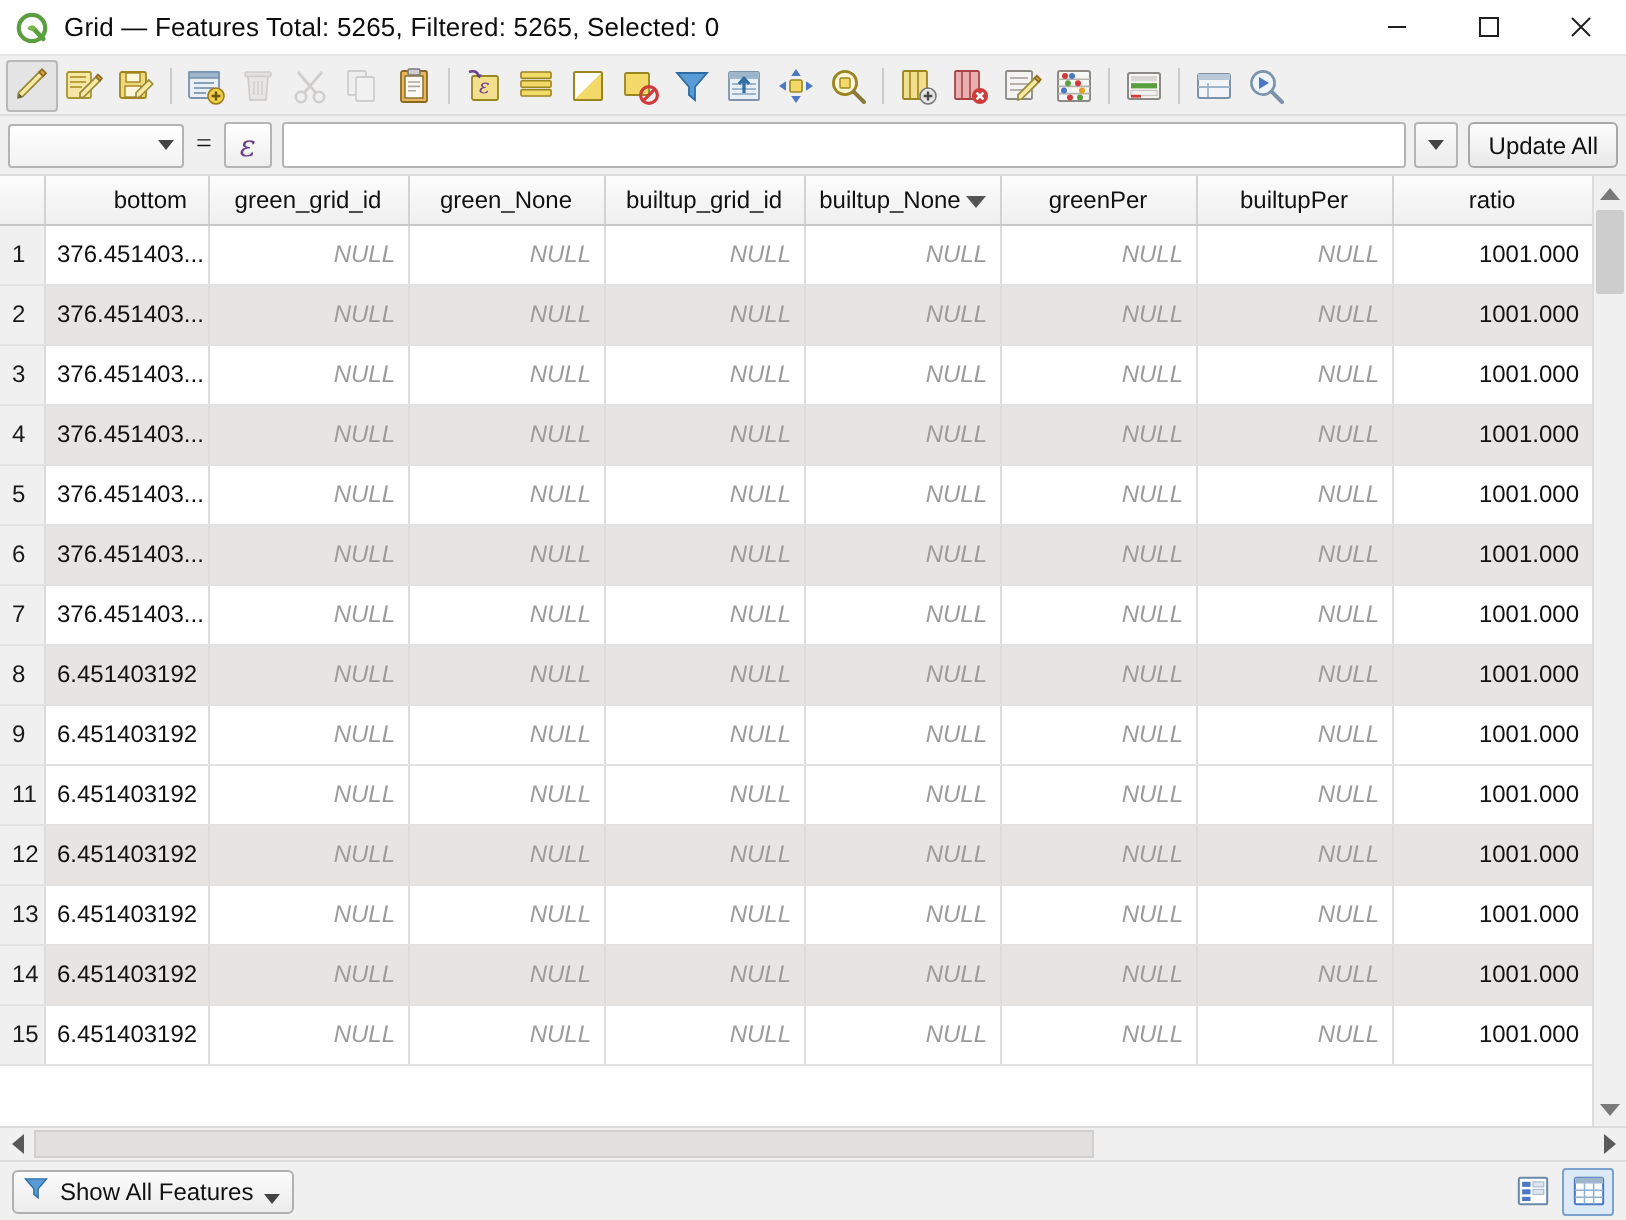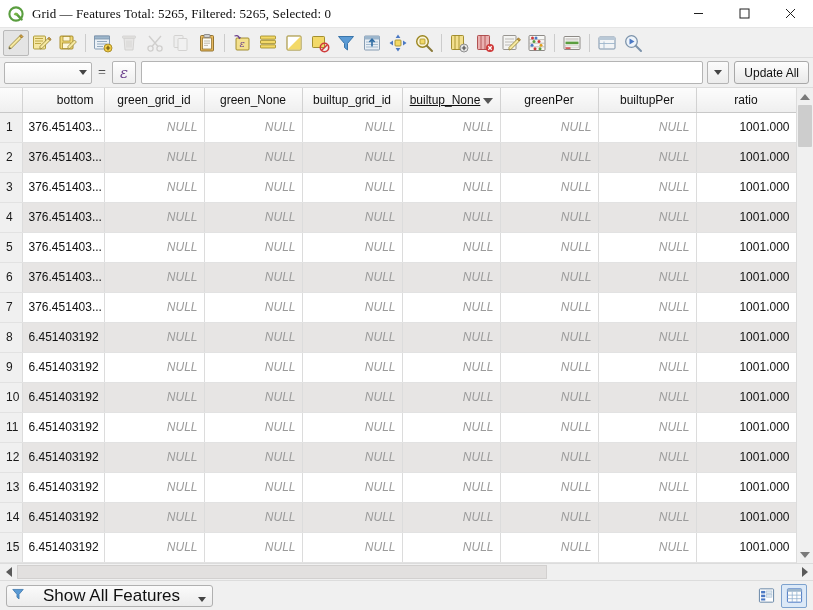--- a/index.html
+++ b/index.html
@@ -26,21 +26,20 @@
     border-bottom: 1px solid #e6e6e6;
   }
   .title-icon {
     width: 16px; height: 16px; margin-left: 8px; margin-right: 8px;
     position: relative; flex: none;
   }
   .title-icon svg { display: block; }
   .title-text {
     font-size: 13px; color: #0d0d0d; white-space: nowrap;
     letter-spacing: .1px;
-    font-family: Liberation Serif, serif;
   }
   .titlebar-spacer { flex: 1; }
   .win-btn {
     width: 46px; height: 28px;
     display: flex; align-items: center; justify-content: center;
     color: #202020;
   }
   .win-btn svg { display: block; }
 
   
@@ -224,22 +223,22 @@
     height: 30px; min-height: 30px;
     background: #f0f0f0;
     display: flex; align-items: center;
     padding: 0 6px;
     border-top: 1px solid #dcdcdc;
   }
   .filter-btn {
     height: 22px; padding: 0 6px 0 4px;
     background: linear-gradient(#fbfbfb,#ececec);
     border: 1px solid #b0b0b0; border-radius: 3px;
-    display: flex; align-items: center; gap: 18px;
-    font-size: 17px; color: #111;
+    display: flex; align-items: center; gap: 5px;
+    font-size: 12px; color: #111;
   }
   .status-spacer { flex: 1; }
   .view-btn {
     width: 26px; height: 24px;
     display: flex; align-items: center; justify-content: center;
     border: 1px solid transparent; border-radius: 2px;
     margin-left: 2px;
   }
   .view-btn.on {
     border: 1px solid #7da2ce;
@@ -521,21 +520,21 @@
               <col style="width: 98px;">
               <col style="width: 100px;">
             </colgroup>
           <thead>
             <tr id="header-row">
               <th class="gutter-h"></th>
             <th style="text-align: right; padding-right: 10px;">bottom</th>
                 <th>green_grid_id</th>
                 <th>green_None</th>
                 <th>builtup_grid_id</th>
-                <th style="padding-right: 18px; text-decoration: underline;">builtup_None<span class="sort-ind"></span></th>
+                <th style="padding-right: 18px;">builtup_None<span class="sort-ind"></span></th>
                 <th>greenPer</th>
                 <th>builtupPer</th>
                 <th>ratio</th>
               </tr>
           </thead>
           <tbody id="attr-body">
               <tr>
                 <td class="gutter">1</td>
                 <td class="val-first">376.451403...</td>
                 <td class="val-null">NULL</td>
@@ -618,31 +617,20 @@
                 <td class="val-null">NULL</td>
                 <td class="val-null">NULL</td>
                 <td class="val-null">NULL</td>
                 <td class="val-null">NULL</td>
                 <td class="val-null">NULL</td>
                 <td class="val-null">NULL</td>
                 <td class="val-num">1001.000</td>
               </tr>
               <tr>
                 <td class="gutter">9</td>
-                <td class="val-first">6.451403192</td>
-                <td class="val-null">NULL</td>
-                <td class="val-null">NULL</td>
-                <td class="val-null">NULL</td>
-                <td class="val-null">NULL</td>
-                <td class="val-null">NULL</td>
-                <td class="val-null">NULL</td>
-                <td class="val-num">1001.000</td>
-              </tr>
-              <tr class="alt">
-                <td class="gutter">10</td>
                 <td class="val-first">6.451403192</td>
                 <td class="val-null">NULL</td>
                 <td class="val-null">NULL</td>
                 <td class="val-null">NULL</td>
                 <td class="val-null">NULL</td>
                 <td class="val-null">NULL</td>
                 <td class="val-null">NULL</td>
                 <td class="val-num">1001.000</td>
               </tr>
               <tr>

